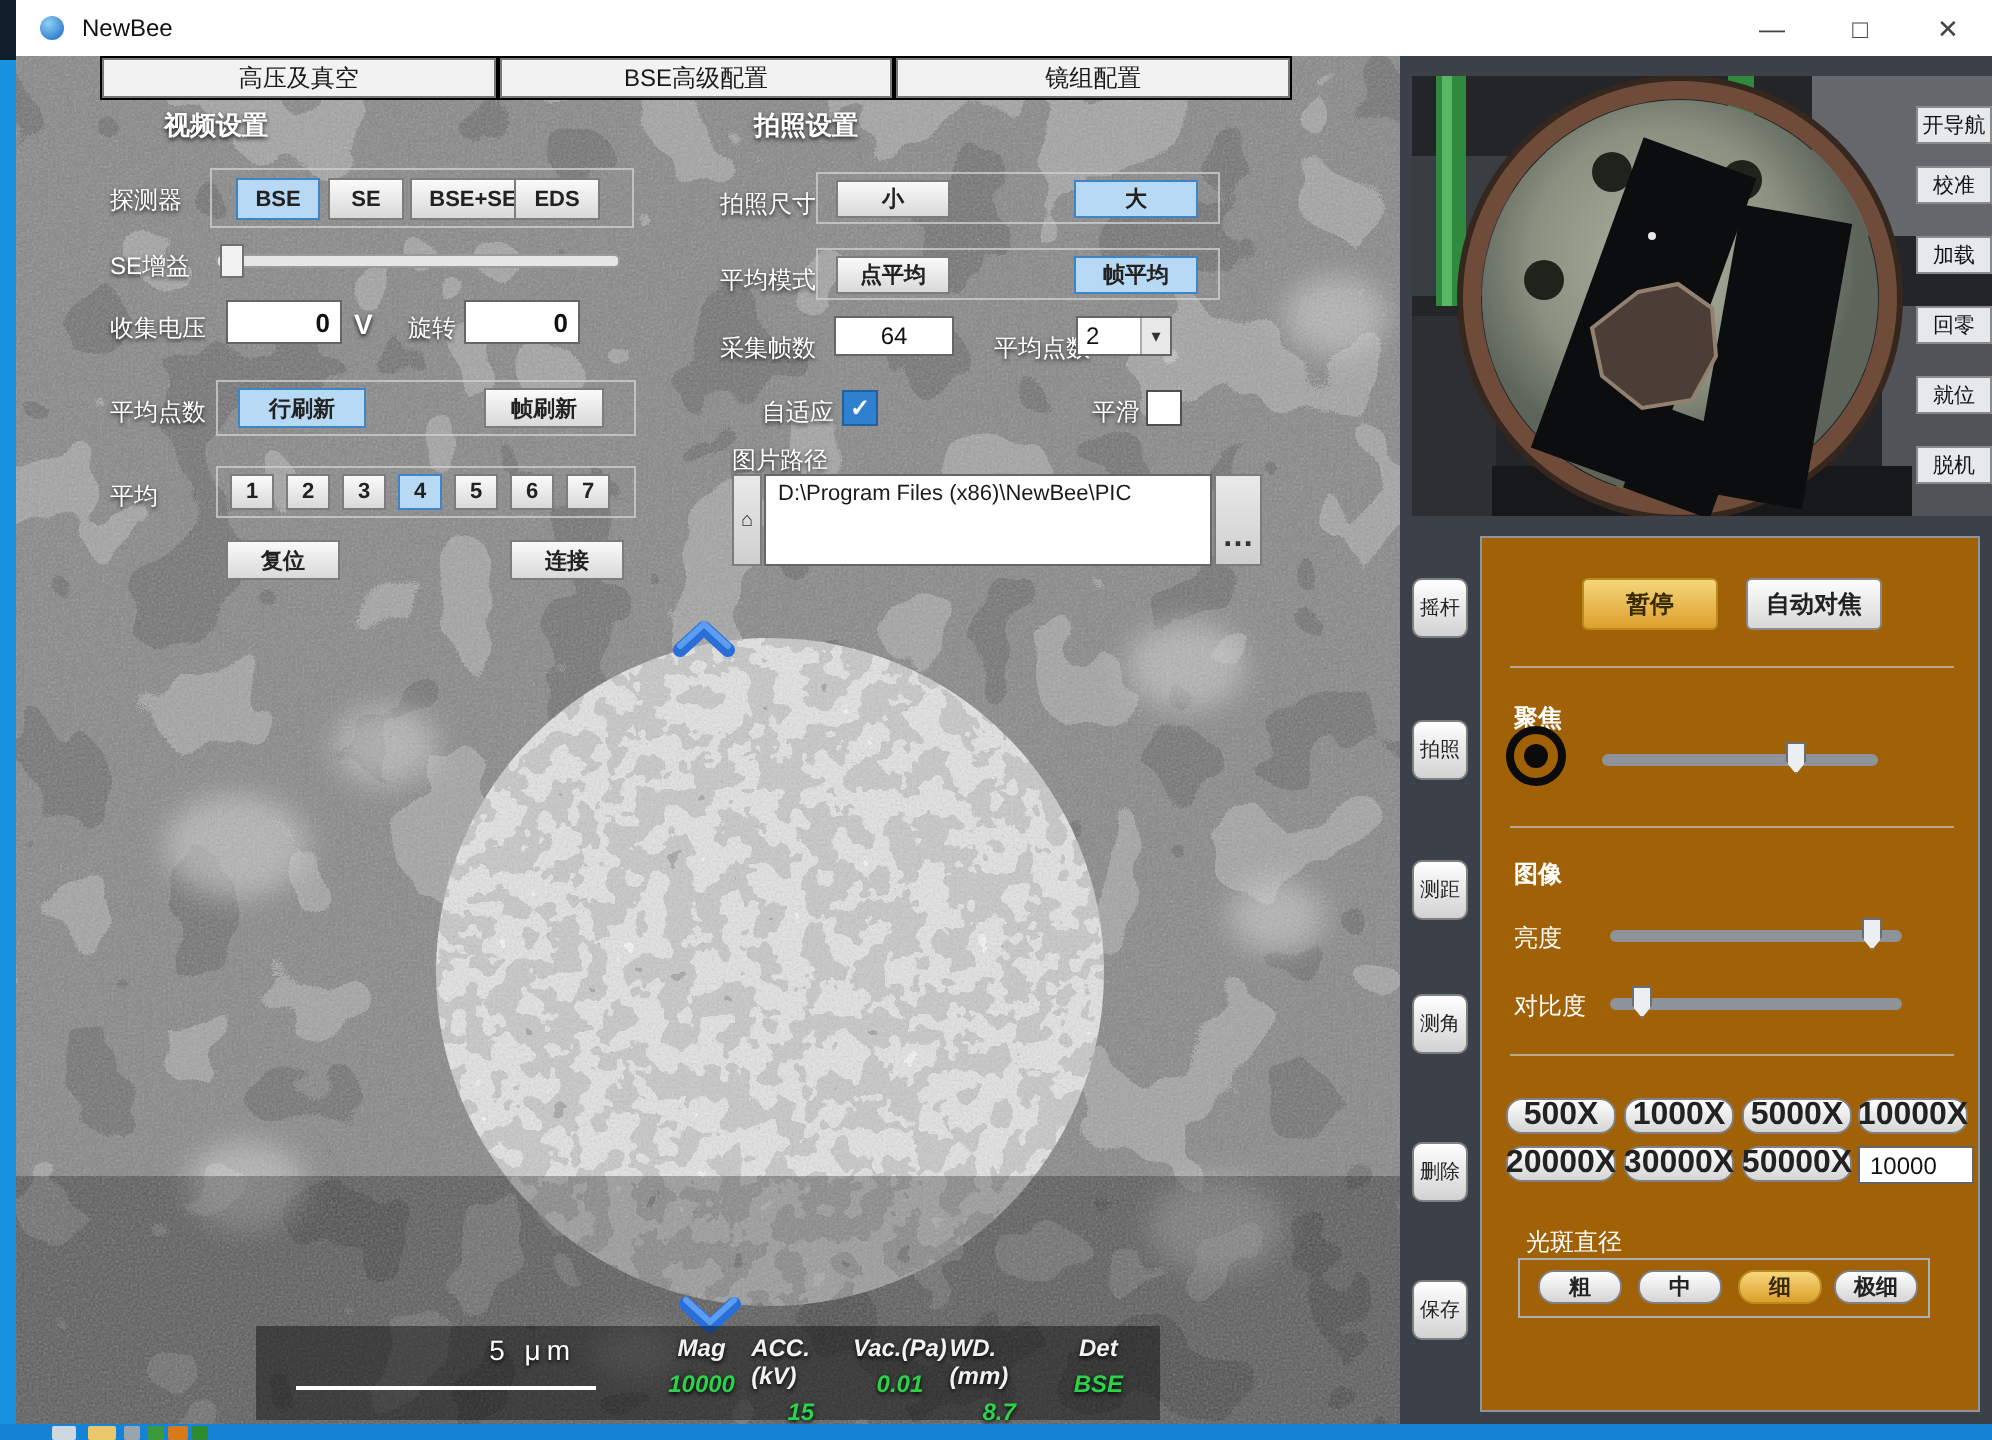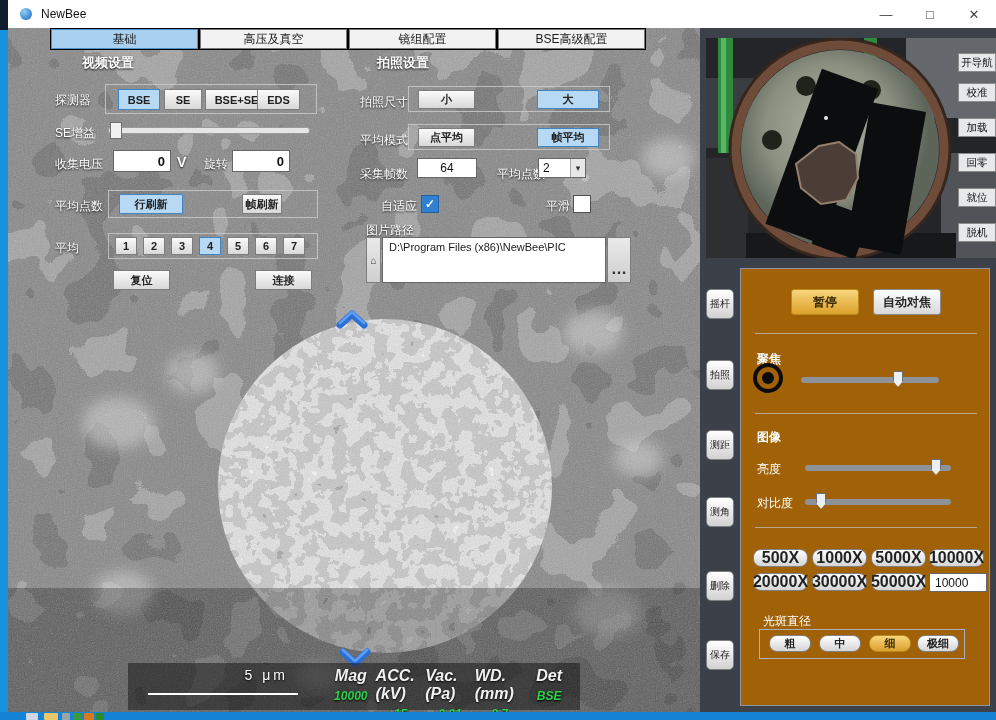--- a/index.html
+++ b/index.html
@@ -36,21 +36,21 @@
   .track{background:#e6e6e6;border:1px solid #9a9a9a;border-radius:3px;height:7px;}
   .thumbrect{width:12px;height:17px;background:#f2f2f2;border:1px solid #707070;}
   .cb{width:18px;height:18px;border:1px solid #4f4f4f;background:#fff;display:flex;align-items:center;justify-content:center;color:#fff;font-size:12px;font-weight:bold;}
   .cb.on{background:#2f80cf;border-color:#215f9e;}
   
   .statusbar{left:120px;top:635px;width:452px;height:47px;background:rgba(8,8,8,.45);}
   .scaletext{position:absolute;left:30px;top:4px;width:130px;text-align:right;color:#fff;font-size:14px;letter-spacing:3px;text-shadow:0 1px 2px #000;}
   .scaleline{position:absolute;left:20px;top:30px;width:150px;height:2px;background:#fff;}
   .statcols{position:absolute;left:198px;top:4px;width:248px;height:40px;display:flex;}
   .statcol{flex:1;display:flex;flex-direction:column;align-items:center;gap:4px;}
-  .stath{font-size:16px;font-style:italic;font-weight:bold;color:#f2f2f2;text-shadow:0 1px 2px #000;}
+  .stath{font-size:12px;font-style:italic;font-weight:bold;color:#f2f2f2;text-shadow:0 1px 2px #000;}
   .statv{font-size:12px;font-style:italic;font-weight:bold;color:#2bd24a;text-shadow:0 1px 2px #000;}
   
   .camera{left:706px;top:38px;width:290px;height:220px;background:#1c1d1f;overflow:hidden;}
   .navbtn{position:absolute;left:252px;width:38px;height:19px;background:#e6e9ec;border:1px solid #8a8a8a;display:flex;align-items:center;justify-content:center;font-size:10.5px;color:#111;white-space:nowrap;}
   
   .toolbtn{left:706px;width:28px;height:30px;border-radius:5px;background:linear-gradient(#ffffff,#d2d2d2);border:1px solid #808080;display:flex;align-items:center;justify-content:center;font-size:10px;color:#222;}
   
   .panel{left:740px;top:268px;width:250px;height:438px;background:#a16207;border:1px solid #8f959e;}
   .plabel{position:absolute;color:#fff;font-size:12px;white-space:nowrap;}
   .phr{position:absolute;height:1px;background:rgba(200,205,212,.65);}
@@ -144,24 +144,23 @@
         <ellipse cx="600" cy="585" rx="34" ry="24"></ellipse>
         <ellipse cx="310" cy="648" rx="22" ry="14"></ellipse>
         <ellipse cx="660" cy="130" rx="26" ry="20"></ellipse>
       </g>
       <circle cx="377" cy="458" r="167" fill="#ffffff" filter="url(#fMaze)"></circle>
       <rect y="560" width="692" height="124" fill="#000000" opacity="0.32"></rect>
       <rect width="692" height="684" filter="url(#fGrain)"></rect>
     </svg>
 
     <div class="abs tabbar">
-      <div class="tab active">基础</div>
       <div class="tab">高压及真空</div>
+      <div class="tab">BSE高级配置</div>
       <div class="tab">镜组配置</div>
-      <div class="tab">BSE高级配置</div>
     </div>
 
     <div class="abs ovl-label sec-title" style="left:74px;top:26px;">视频设置</div>
 
     <div class="abs ovl-label" style="left:47px;top:64px;">探测器</div>
     <div class="abs gbox" style="left:97px;top:56px;width:212px;height:30px;"></div>
     <div class="abs sbtn sel" style="left:110px;top:61px;width:42px;height:21px;">BSE</div>
     <div class="abs sbtn" style="left:156px;top:61px;width:38px;height:21px;">SE</div>
     <div class="abs sbtn" style="left:197px;top:61px;width:63px;height:21px;">BSE+SE</div>
     <div class="abs sbtn" style="left:249px;top:61px;width:43px;height:21px;">EDS</div>
@@ -172,21 +171,21 @@
 
     <div class="abs ovl-label" style="left:47px;top:128px;">收集电压</div>
     <input class="abs inp right" style="left: 105px; top: 122px; width: 58px; height: 22px;" value="0">
     <div class="abs ovl-label" style="left:169px;top:126px;font-size:14px;font-weight:bold;">V</div>
     <div class="abs ovl-label" style="left:196px;top:128px;">旋转</div>
     <input class="abs inp right" style="left: 224px; top: 122px; width: 58px; height: 22px;" value="0">
 
     <div class="abs ovl-label" style="left:47px;top:170px;">平均点数</div>
     <div class="abs gbox" style="left:100px;top:162px;width:210px;height:28px;"></div>
     <div class="abs sbtn sel" style="left:111px;top:166px;width:64px;height:20px;">行刷新</div>
-    <div class="abs sbtn" style="left:234px;top:166px;width:40px;height:20px;">帧刷新</div>
+    <div class="abs sbtn" style="left:234px;top:166px;width:60px;height:20px;">帧刷新</div>
 
     <div class="abs ovl-label" style="left:47px;top:212px;">平均</div>
     <div class="abs gbox" style="left:100px;top:205px;width:210px;height:26px;"></div>
     <div class="abs sbtn" style="left:107px;top:209px;width:22px;height:18px;">1</div>
     <div class="abs sbtn" style="left:135px;top:209px;width:22px;height:18px;">2</div>
     <div class="abs sbtn" style="left:163px;top:209px;width:22px;height:18px;">3</div>
     <div class="abs sbtn sel" style="left:191px;top:209px;width:22px;height:18px;">4</div>
     <div class="abs sbtn" style="left:219px;top:209px;width:22px;height:18px;">5</div>
     <div class="abs sbtn" style="left:247px;top:209px;width:22px;height:18px;">6</div>
     <div class="abs sbtn" style="left:275px;top:209px;width:22px;height:18px;">7</div>

